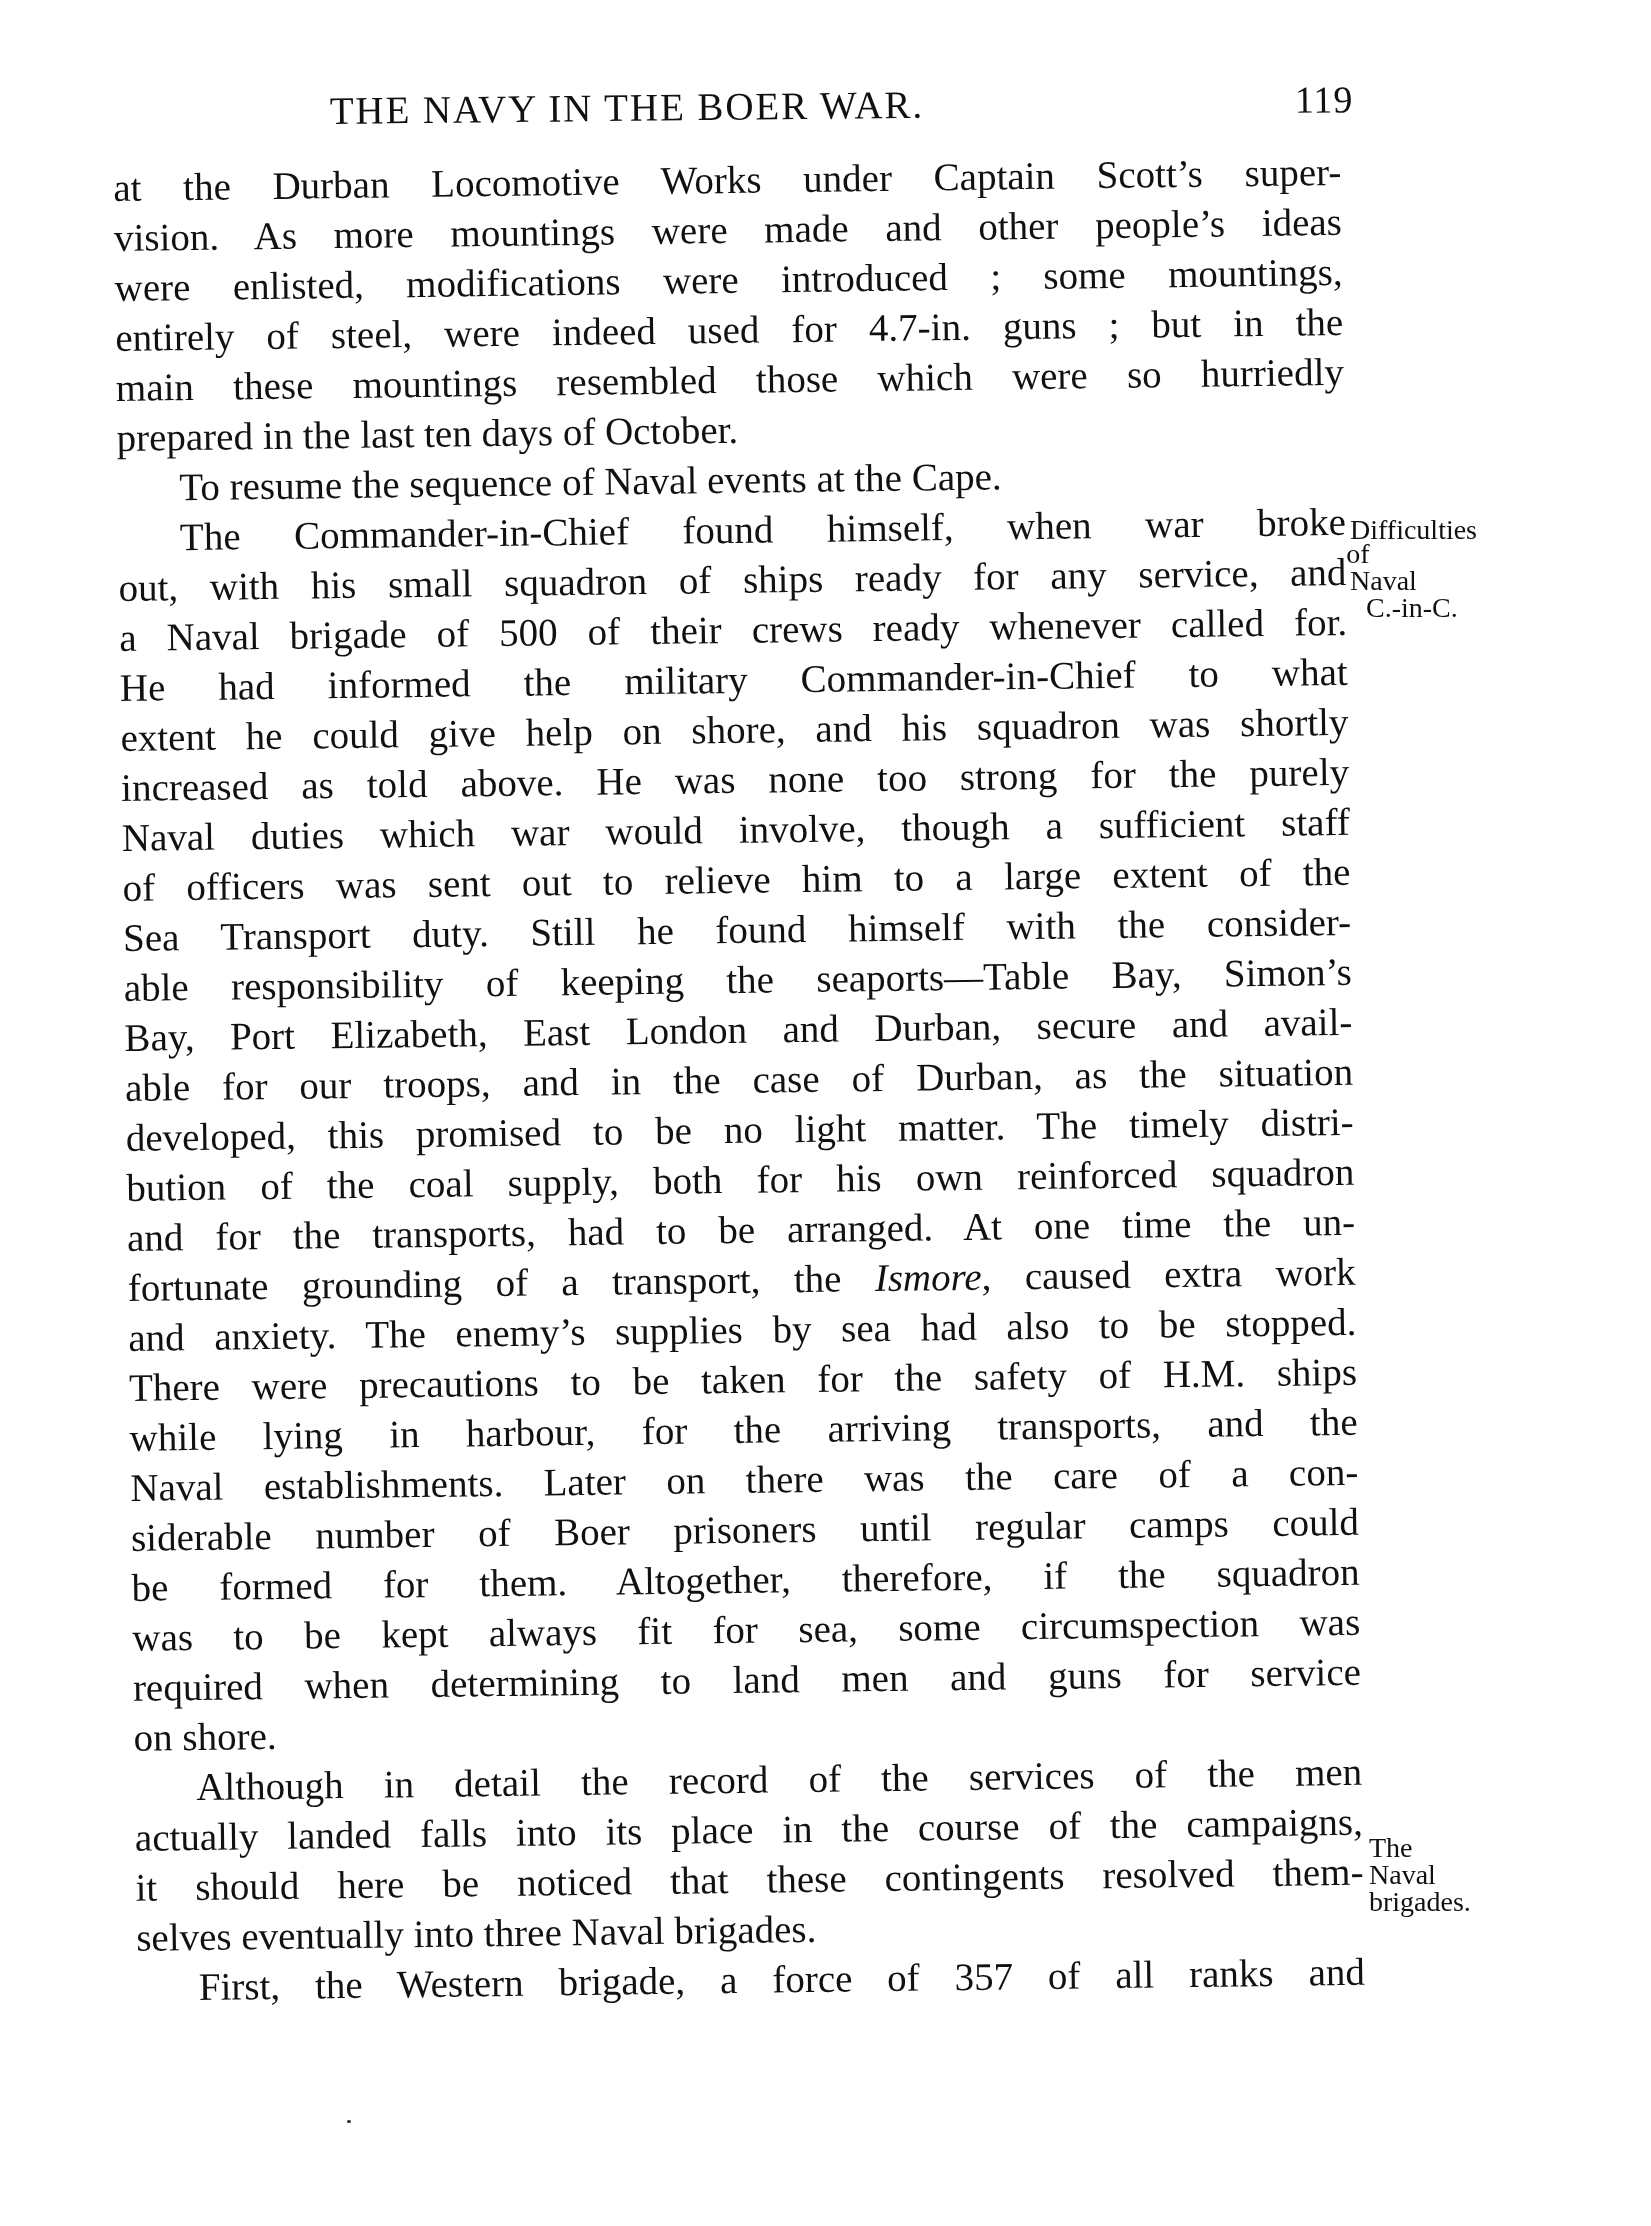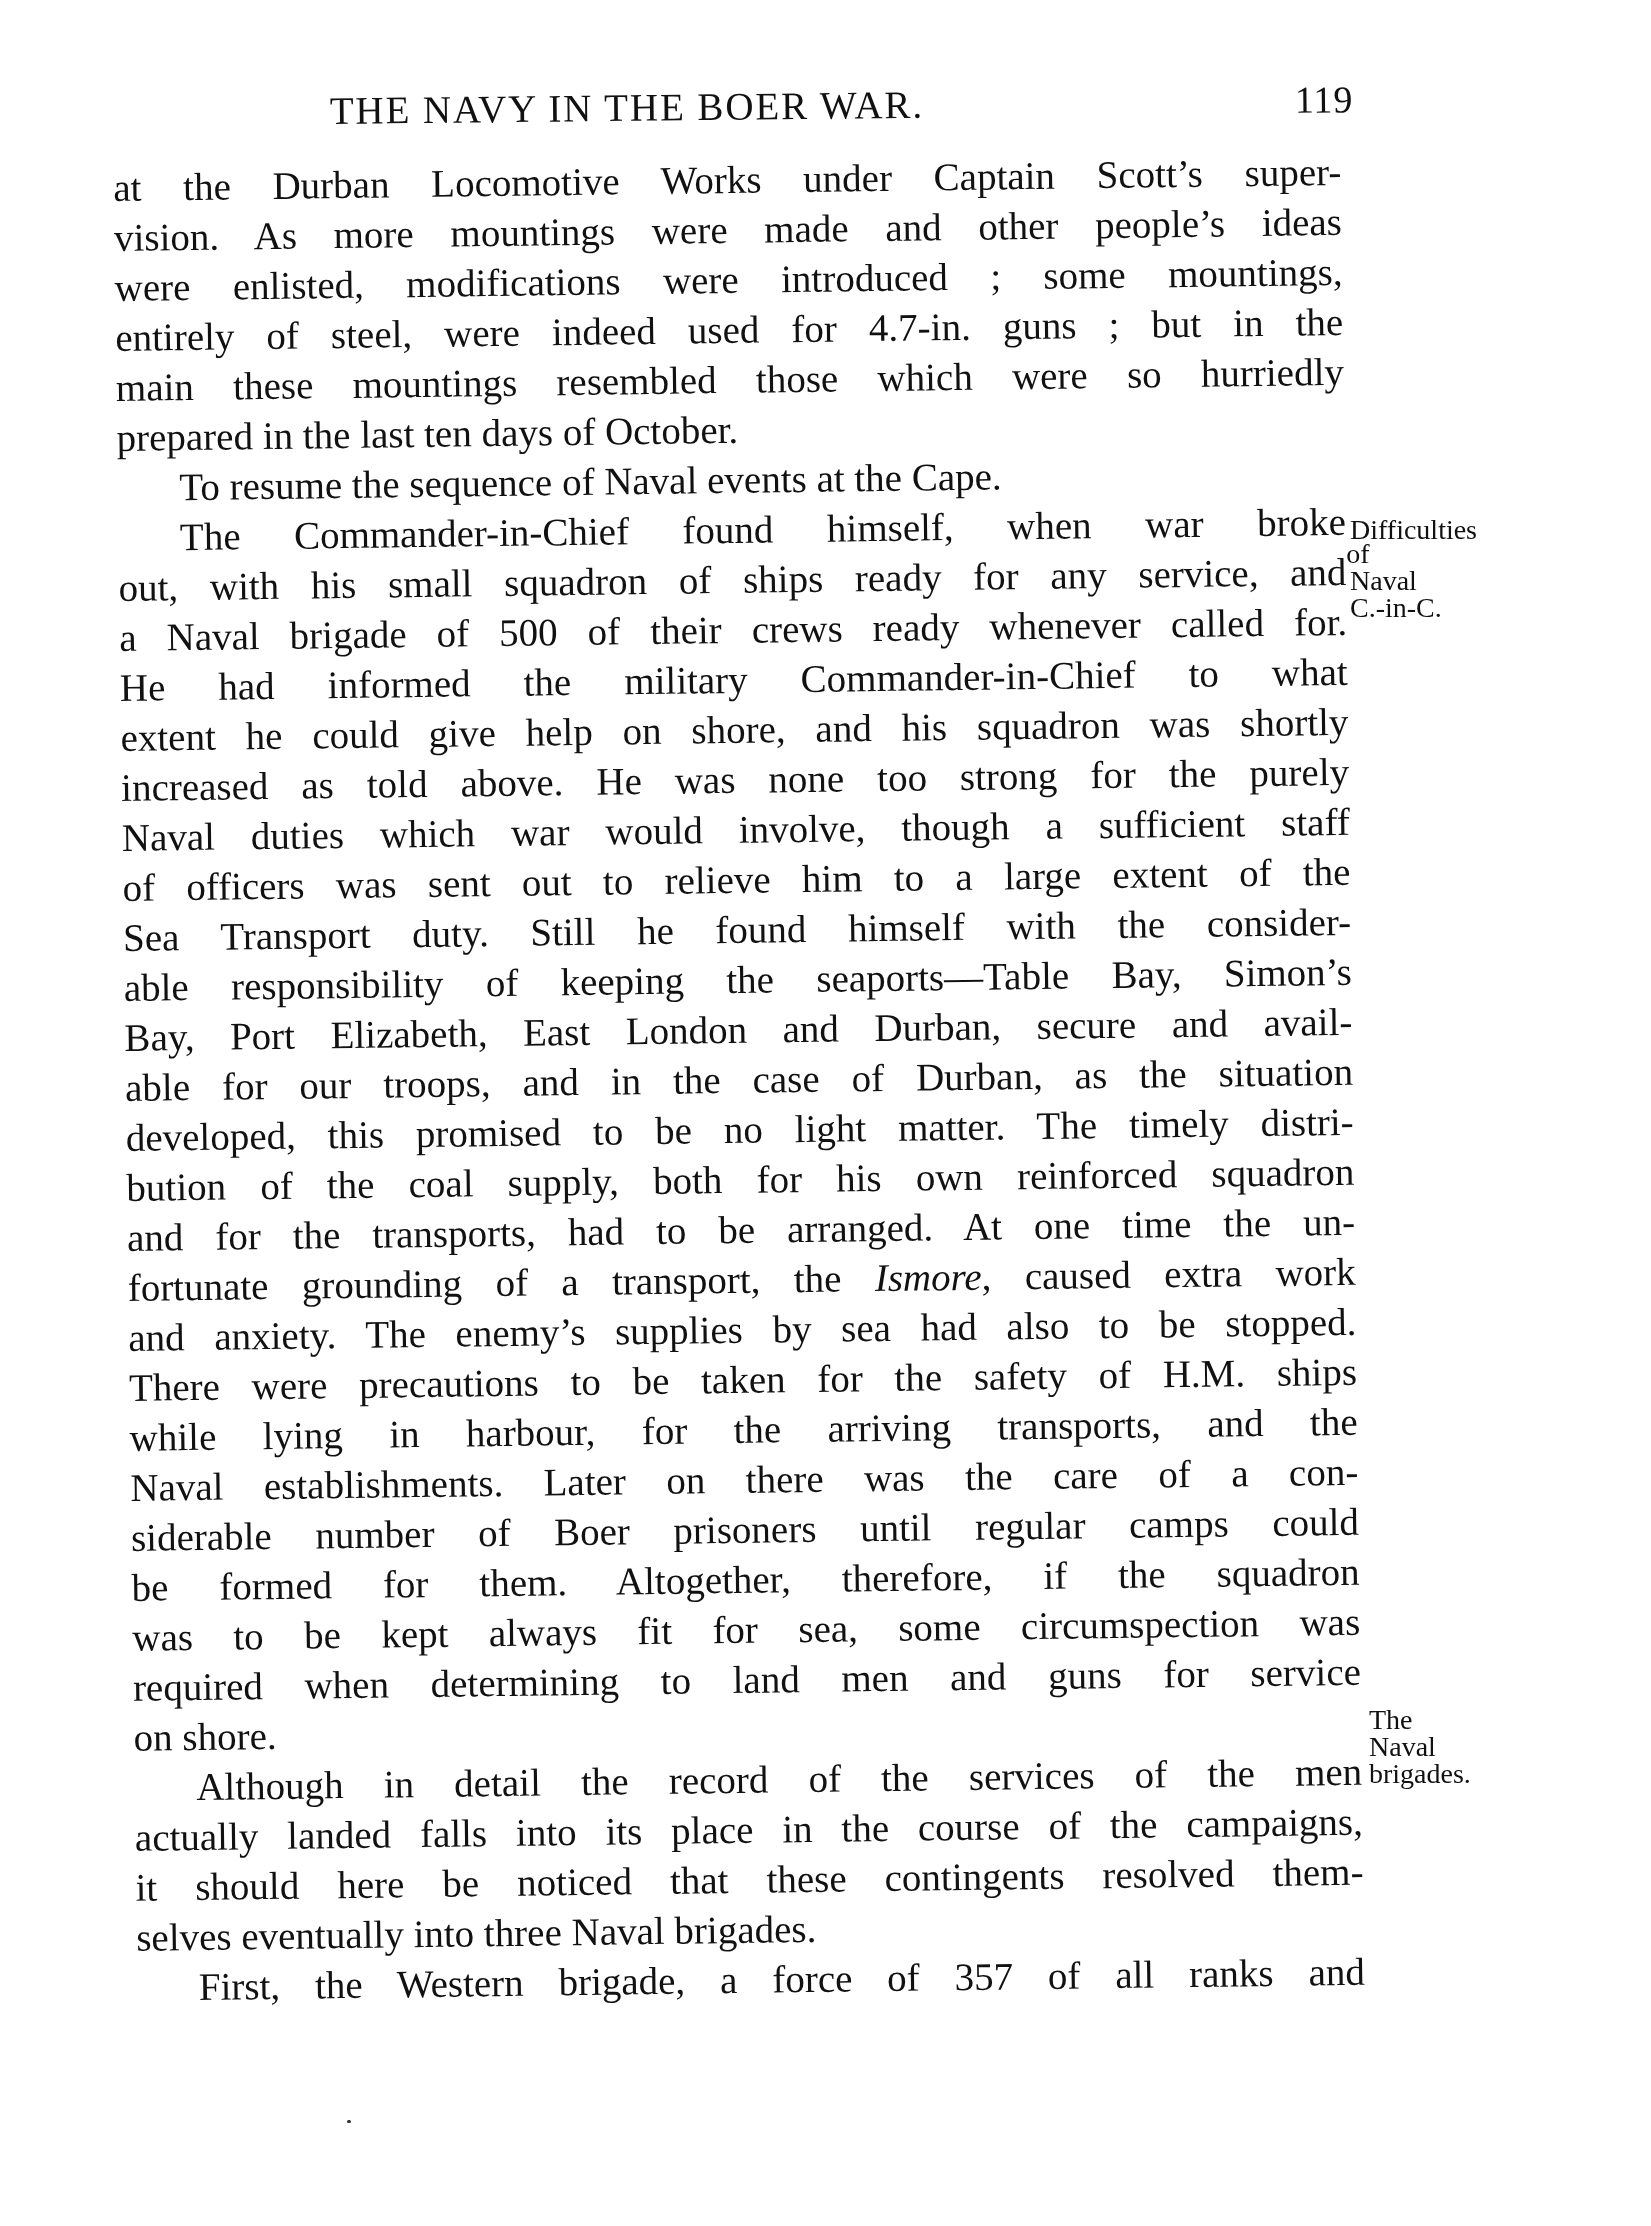--- a/index.html
+++ b/index.html
@@ -78,24 +78,24 @@
       font-size: 28px;
       line-height: 27px;
       white-space: nowrap;
     }
     .sidenote span { display: block; }
     .sidenote-1 {
       left: 1350px;
       top: 516px;
     }
     .sidenote-1 .s-of { margin-left: -3.8px; margin-top: -2.9px; }
-    .sidenote-1 .s-cinc { margin-left: 0; }
+    .sidenote-1 .s-cinc { margin-left: 16px; }
     .sidenote-2 {
       left: 1369px;
-      top: 1706px;
+      top: 1834px;
     }
     .speck {
       position: absolute;
       left: 347px;
       top: 2120px;
       width: 3.8px;
       height: 2.9px;
       background: #333;
       border-radius: 1.9px;
     }

